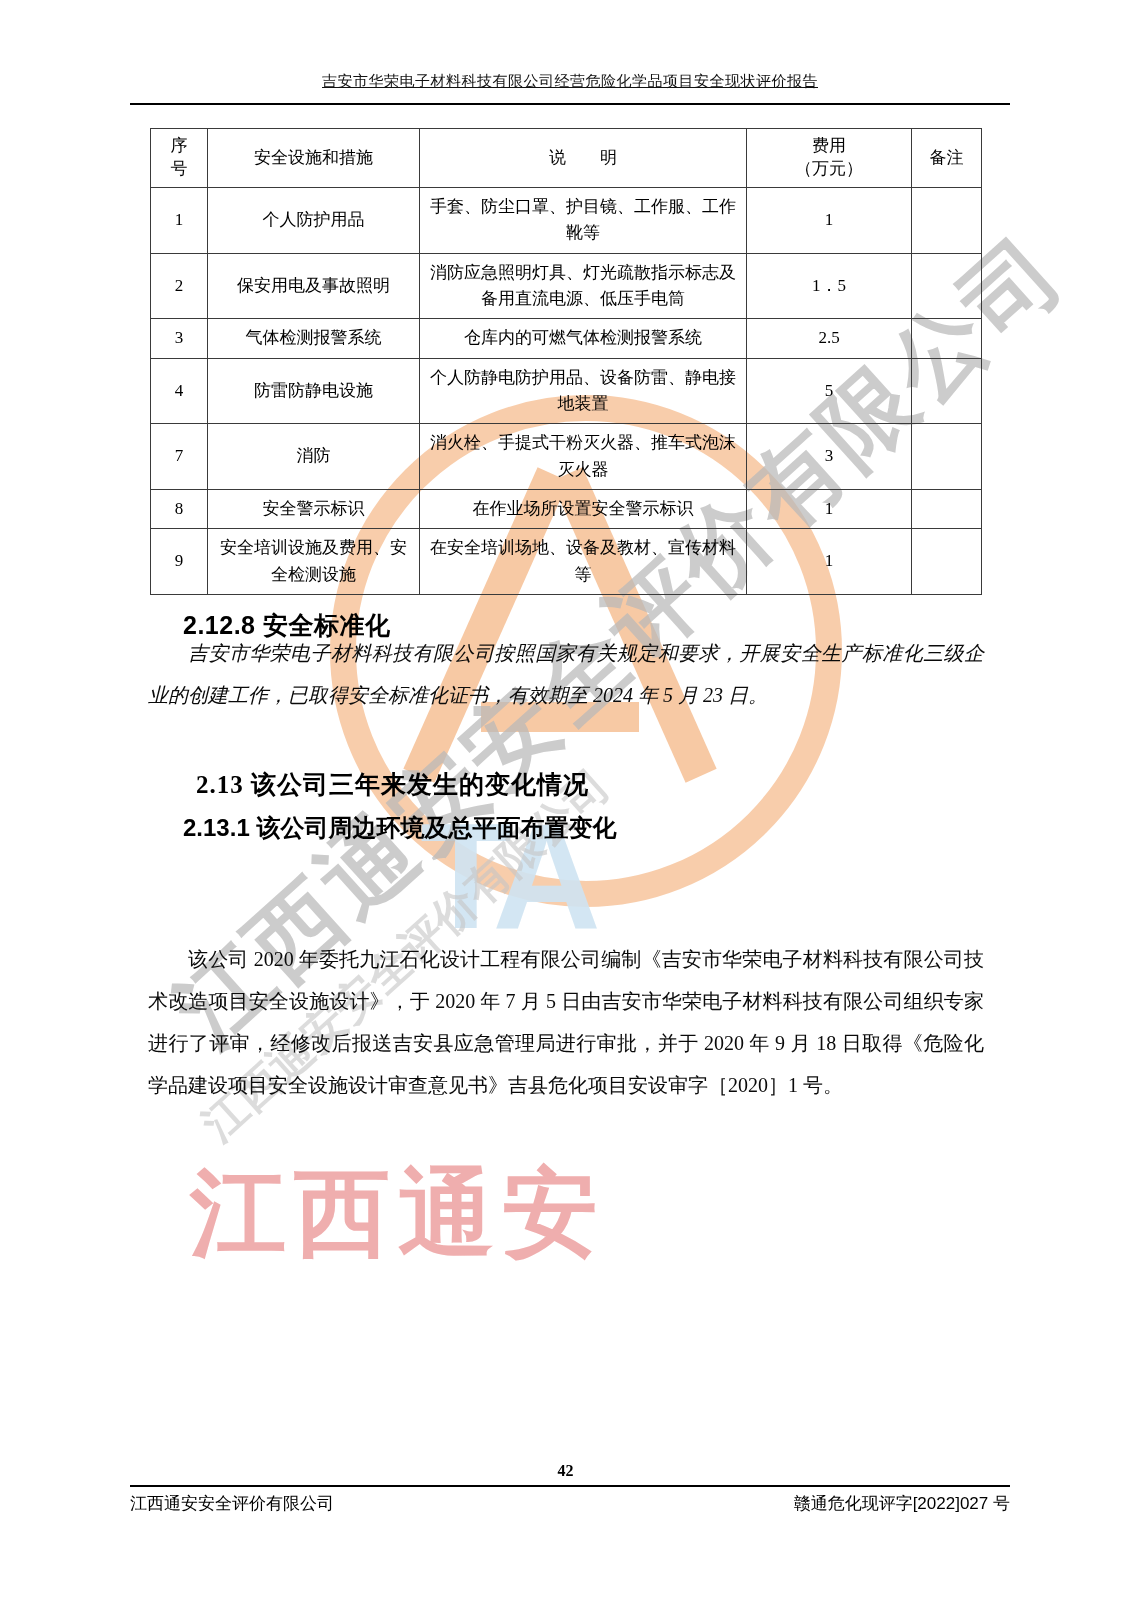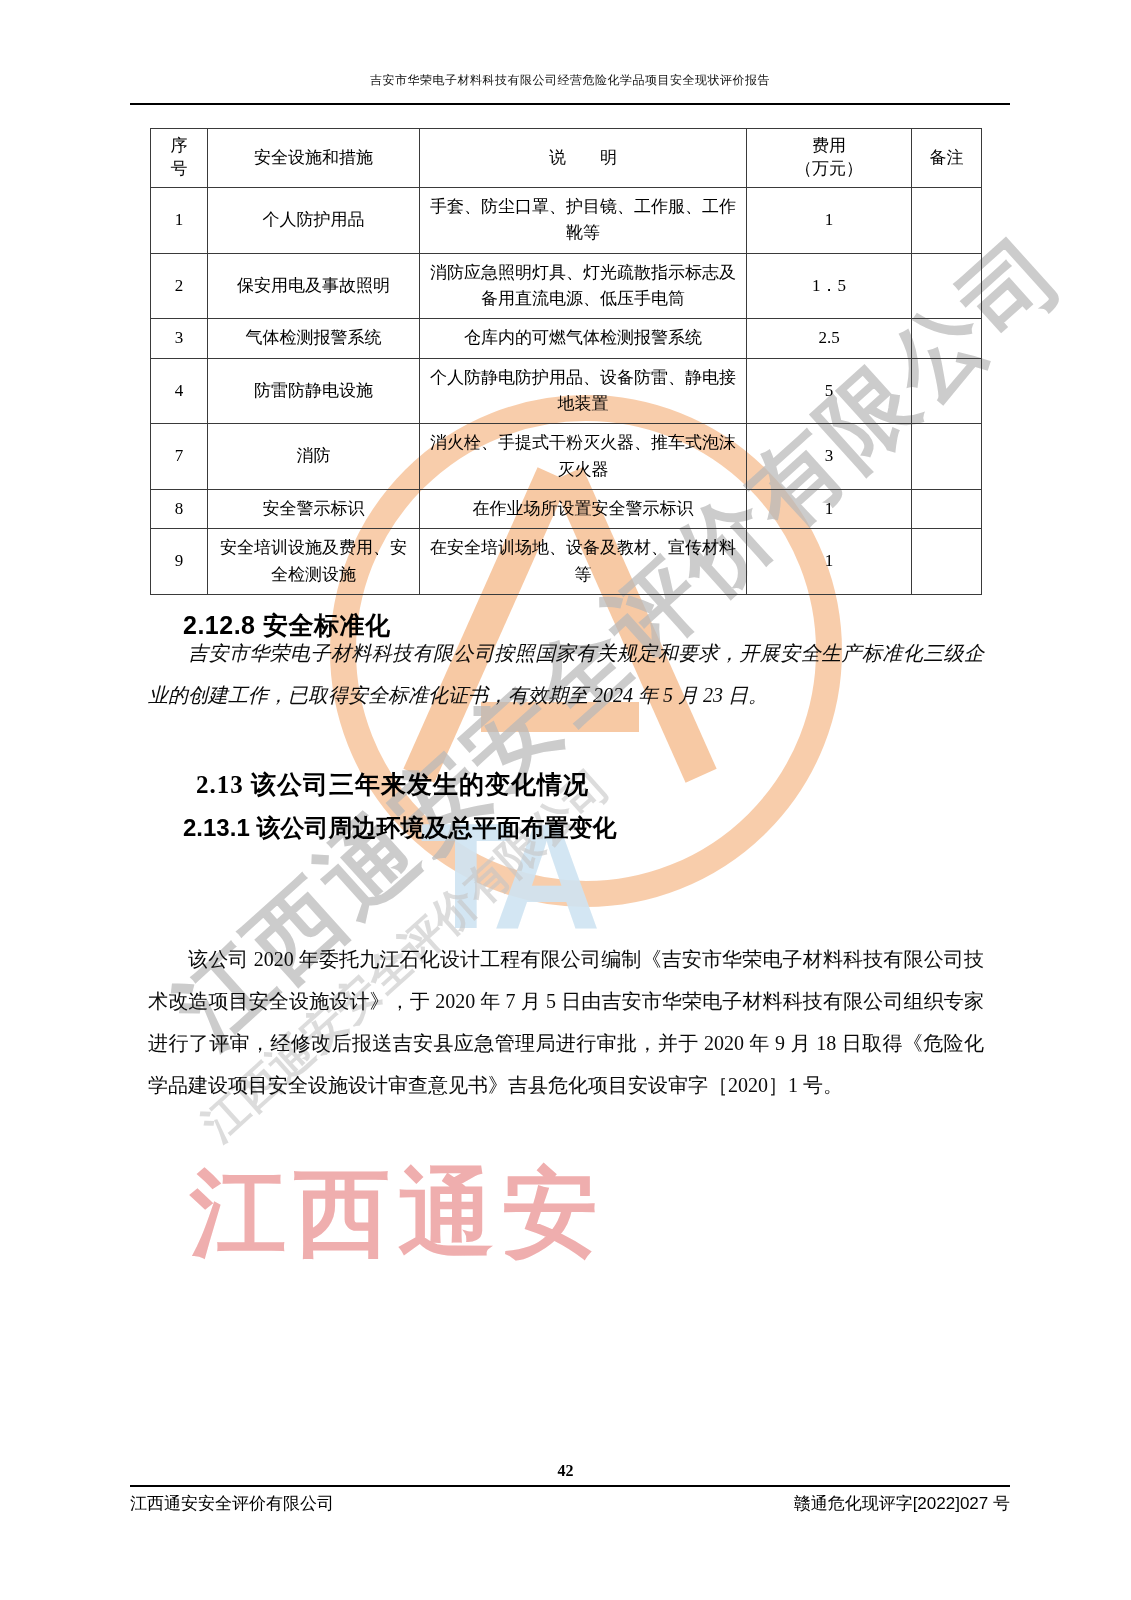--- a/index.html
+++ b/index.html
@@ -123,25 +123,26 @@
 
   
   .pg-header {
     position: absolute;
     left: 130px;
     top: 72px;
     width: 880px;
     text-align: center;
   }
   .pg-header-title {
-    font-size: 12px;
+    font-size: 15px;
     font-family: "Liberation Sans", "DejaVu Sans", sans-serif;
     letter-spacing: 0.5px;
     color: #111;
     white-space: nowrap;
+    text-decoration: underline;
   }
   .pg-header-rule {
     position: absolute;
     left: 130px;
     top: 103px;
     width: 880px;
     height: 0;
     border-top: 2.5px solid #000;
   }
 

